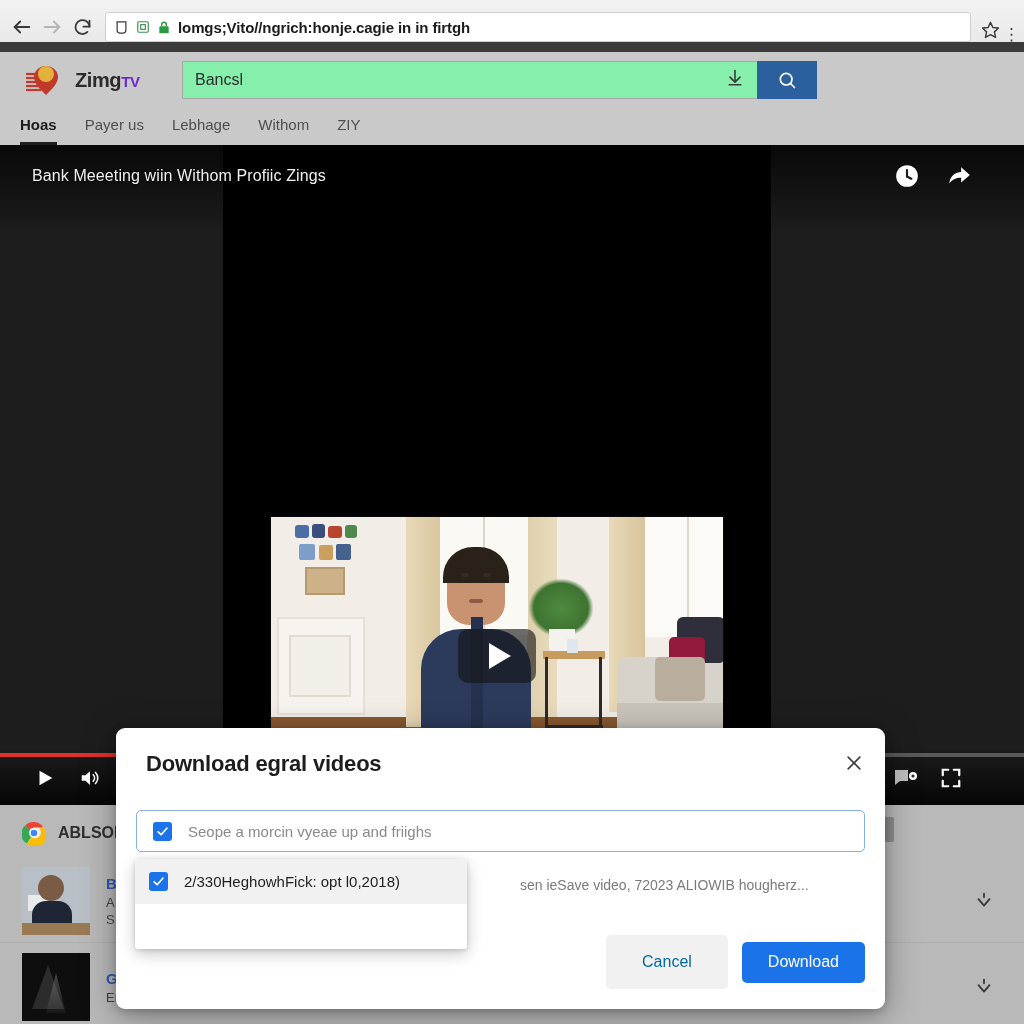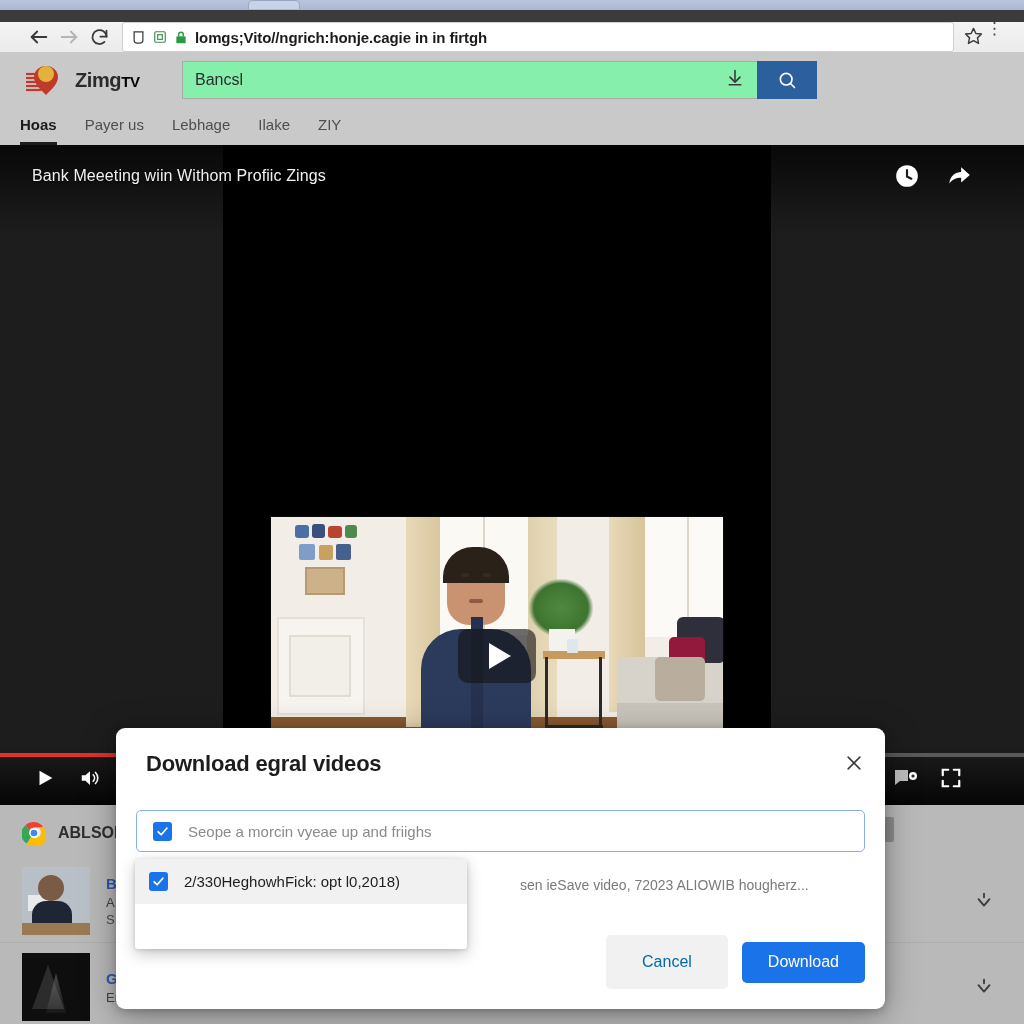--- a/index.html
+++ b/index.html
@@ -16,23 +16,23 @@
     position: absolute; left: 0; top: 0; width: 1024px; height: 10px;
     background: linear-gradient(to bottom, #b9c4de 0%, #aab7d4 100%);
   }
   #tab-shape {
     position: absolute; left: 248px; top: 0px; width: 52px; height: 9px;
     background: #c8d2e8;
     border: 1px solid #9aa7c4; border-bottom: none;
     border-radius: 5px 5px 0 0;
   }
   #browser-toolbar {
-    position: absolute; left: 0; top: 22px; width: 1024px; height: 42px;
+    position: absolute; left: 0; top: 0; width: 1024px; height: 42px;
     background: linear-gradient(to bottom,#f3f3f3 0%, #e9e9e9 100%);
-    display: flex; align-items: flex-start; padding: 0 24px;
+    display: flex; align-items: flex-end; padding: 0 7px;
   }
   .nav-btn {
     width: 30px; height: 30px; display: flex; align-items: center;
     justify-content: center; color: #3a3a3a; flex: 0 0 auto;
   }
   .nav-btn.disabled { color: #b5b5b5; }
   .nav-btn svg { display: block; }
 
   #omnibox {
     flex: 1 1 auto; height: 30px; margin: 0 6px 0 8px;
@@ -54,21 +54,21 @@
     position: absolute; left: 0; top: 52px; width: 1024px; height: 93px;
     background: #c9c9c9;
   }
   #site-topbar {
     position: absolute; left: 0; top: 0; width: 1024px; height: 56px;
     display: flex; align-items: center; padding-left: 22px;
   }
   #brand { display: flex; align-items: center; gap: 5px; width: 160px; flex:0 0 auto;}
   #brand-logo { width: 48px; height: 40px; position: relative; }
   #brand-name { font-size: 20px; font-weight: 700; color: #2b2b2b; letter-spacing: -0.4px;}
-  #brand-name .tv { color: #000000; font-size: 15px; }
+  #brand-name .tv { color: #6d28d9; font-size: 15px; }
 
   #searchbar { display: flex; height: 38px; width: 635px; flex: 0 0 auto;}
   #search-field {
     flex: 1 1 auto; background: #86efac; border: 1px solid #a9a9a9;
     border-right: none; display: flex; align-items: center;
     padding: 0 12px; gap: 8px;
   }
   #search-value { flex: 1 1 auto; font-size: 16px; color: #2c2c2c; }
   #search-download-icon { flex: 0 0 auto; color: #3a3a3a; }
   #search-submit {
@@ -342,21 +342,21 @@
             <line x1="16.5" y1="16.5" x2="21" y2="21"></line>
         </svg>
       </div>
     </div>
   </div>
 
   <div id="site-nav">
     <div class="nav-tab active">Hoas</div>
     <div class="nav-tab">Payer us</div>
     <div class="nav-tab">Lebhage</div>
-    <div class="nav-tab">Ilake</div>
+    <div class="nav-tab">Withom</div>
     <div class="nav-tab">ZIY</div>
   </div>
 </div>
 
 <div id="player">
   <div id="player-stage"></div>
   <div id="player-gradient"></div>
 
   <div id="player-title">Bank Meeeting wiin Withom Profiic Zings</div>
 

